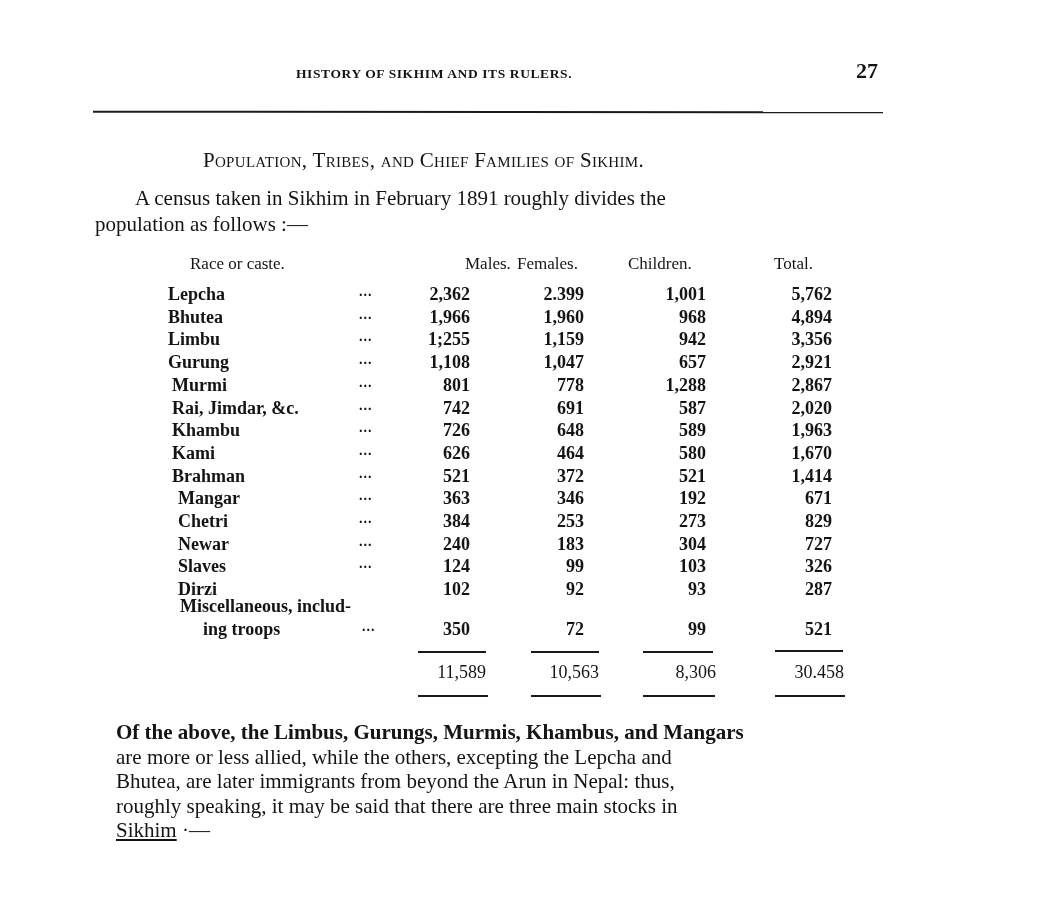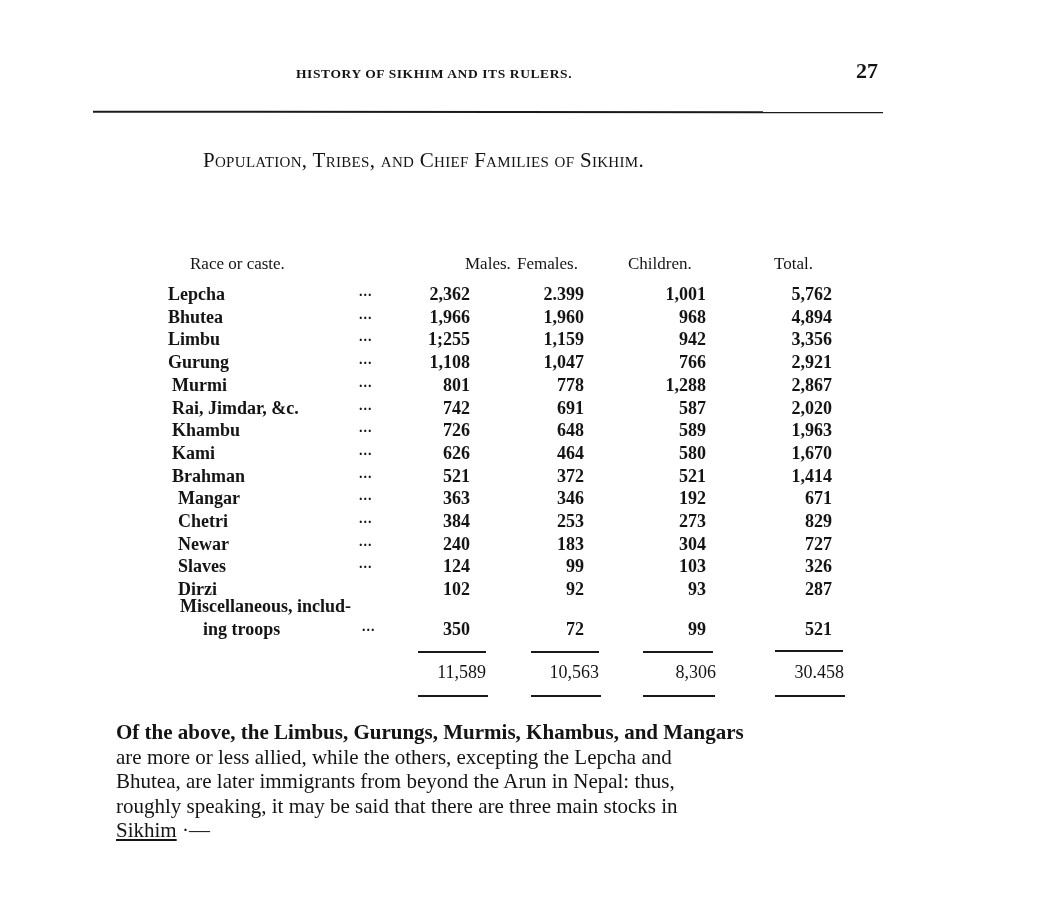--- a/index.html
+++ b/index.html
@@ -52,20 +52,22 @@
   </style>
 </head>
 <body>
 
 <div class="running-head">History of Sikhim and its Rulers.</div>
 <div class="page-num">27</div>
 <div class="head-rule"></div>
 
 <div class="section-title">Population, Tribes, and Chief Families of Sikhim.</div>
 <div class="intro">
+  <div class="indent">A census taken in Sikhim in February 1891 roughly divides the</div>
+  <div>population as follows :—</div>
 </div>
 
 <div class="col-head" style="left:190px;">Race or caste.</div>
 <div class="col-head" style="left:417px;margin-left:48px;">Males.</div>
 <div class="col-head" style="left:517px;">Females.</div>
 <div class="col-head" style="left:628px;">Children.</div>
 <div class="col-head" style="left:774px;">Total.</div>
 
 <div id="table-body">
     <div class="row" style="top: 284px;">
@@ -90,21 +92,21 @@
       <span class="num c-m">1;255</span>
       <span class="num c-f">1,159</span>
       <span class="num c-c">942</span>
       <span class="num c-t">3,356</span>
     </div>
     <div class="row" style="top: 352.1px;">
       <span class="name">Gurung</span>
       <span class="dots">...</span>
       <span class="num c-m">1,108</span>
       <span class="num c-f">1,047</span>
-      <span class="num c-c">766</span>
+      <span class="num c-c">657</span>
       <span class="num c-t">2,921</span>
     </div>
     <div class="row" style="top: 374.8px;">
       <span class="name" style="left:172px;">Murmi</span>
       <span class="dots">...</span>
       <span class="num c-m">801</span>
       <span class="num c-f">778</span>
       <span class="num c-c">1,288</span>
       <span class="num c-t">2,867</span>
     </div>

